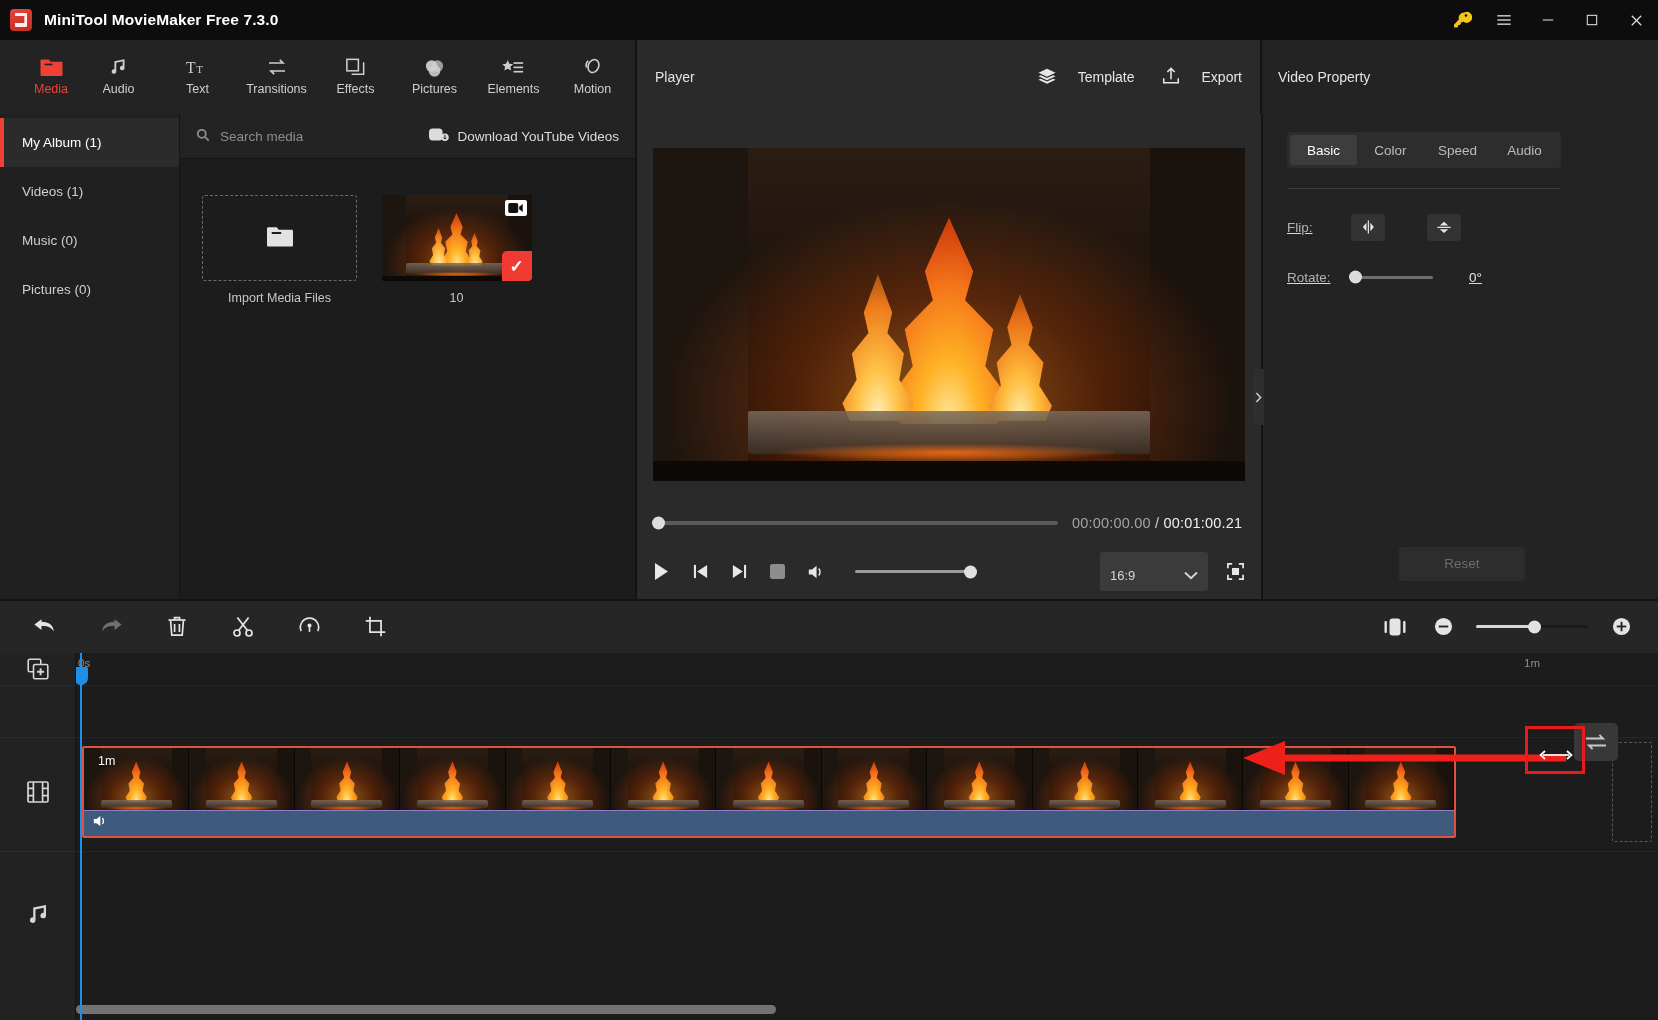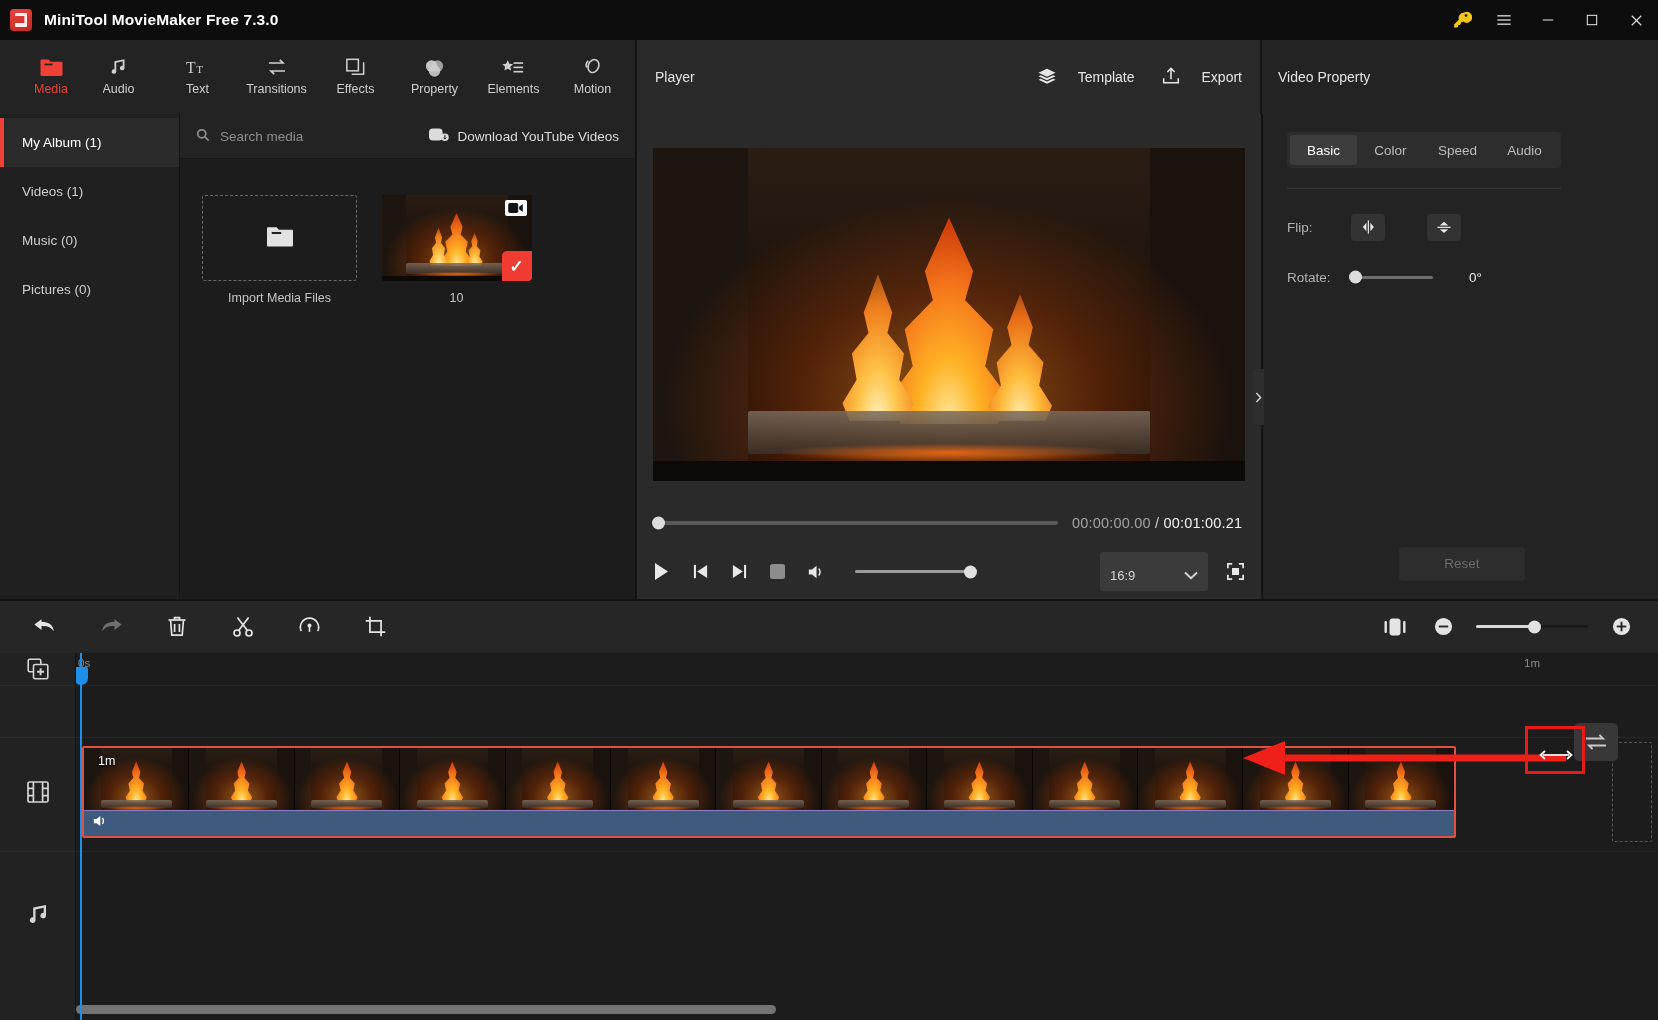--- a/index.html
+++ b/index.html
@@ -179,21 +179,21 @@
   .seg {
     height: 36px; background: #2d2d2d; border-radius: 4px; display: flex; align-items: stretch;
     width: 274px; padding: 3px; margin-bottom: 6px;
   }
   .seg-item {
     flex: 1; display: flex; align-items: center; justify-content: center; font-size: 13.5px;
     color: #bcbcbc; border-radius: 3px;
   }
   .seg-item.active { background: #3d3d3d; color: #fff; }
   .divider { height: 1px; background: #3a3a3a; width: 274px; margin: 14px 0 18px; }
-  .prop-row { display: flex; align-items: center; height: 40px; margin-bottom: 10px; }
+  .prop-row { display: flex; align-items: center; height: 40px; margin-bottom: 10px; text-decoration: underline; }
   .prop-label { width: 64px; font-size: 13.5px; color: #b2b2b2; }
   .flip-btn {
     width: 34px; height: 27px; background: #333; border-radius: 4px; display: flex;
     align-items: center; justify-content: center; color: #e6e6e6; margin-right: 42px;
   }
   .rot-slider { width: 82px; height: 3px; background: #6e6e6e; border-radius: 2px; position: relative; }
   .rot-slider .knob { position: absolute; left: -2px; top: 50%; transform: translateY(-50%);
     width: 13px; height: 13px; border-radius: 50%; background: #dcdcdc; }
   .rot-val { margin-left: 36px; font-size: 13.5px; color: #e9e9e9; }
   .reset-btn {
@@ -368,21 +368,21 @@
       </div>
 
       <div class="rb-item">
         <span class="ico">
           <svg width="23" height="20" viewBox="0 0 24 20" fill="currentColor">
               <circle cx="9" cy="8" r="6" opacity=".95"></circle>
               <circle cx="15" cy="8" r="6" opacity=".72"></circle>
               <circle cx="12" cy="13" r="6" opacity=".88"></circle>
             </svg>
         </span>
-        <span class="rb-label">Property</span>
+        <span class="rb-label">Pictures</span>
       </div>
 
       <div class="rb-item">
         <span class="ico">
           <svg width="25" height="20" viewBox="0 0 26 20" fill="currentColor">
               <path d="M7 2l1.7 3.6 4 .5-3 2.7.85 3.9L7 10.8 3.45 12.7l.85-3.9-3-2.7 4-.5z"></path>
               <rect x="13" y="4" width="10" height="1.7"></rect>
               <rect x="13" y="8.5" width="10" height="1.7"></rect>
               <rect x="13" y="13" width="10" height="1.7"></rect>
             </svg>

